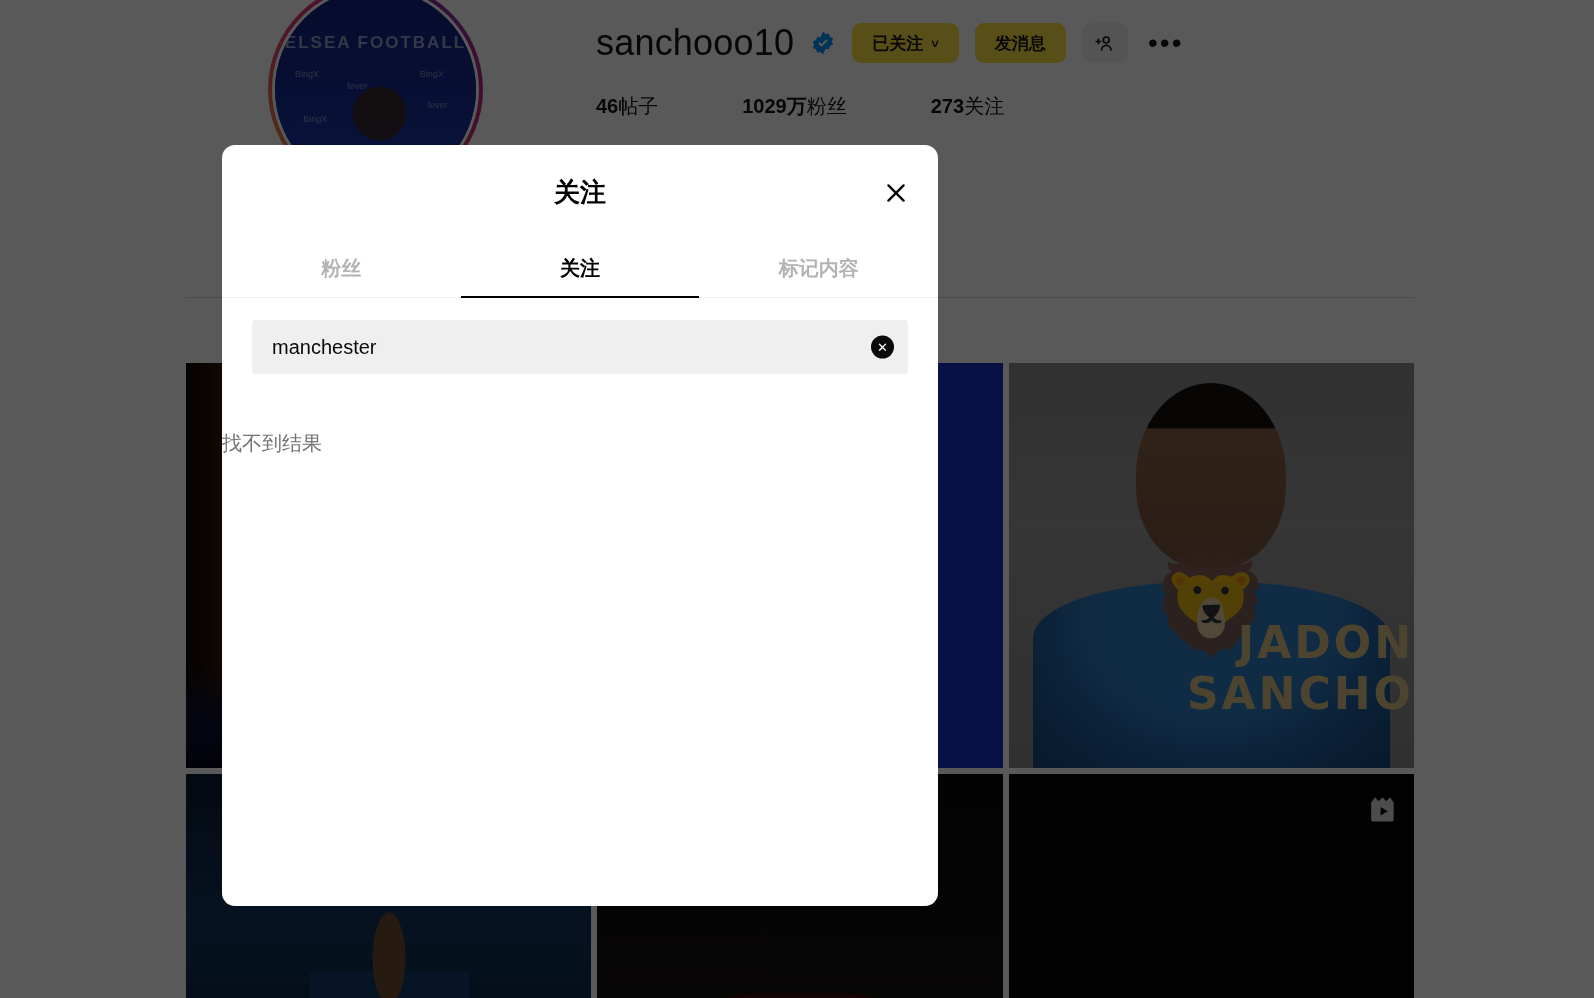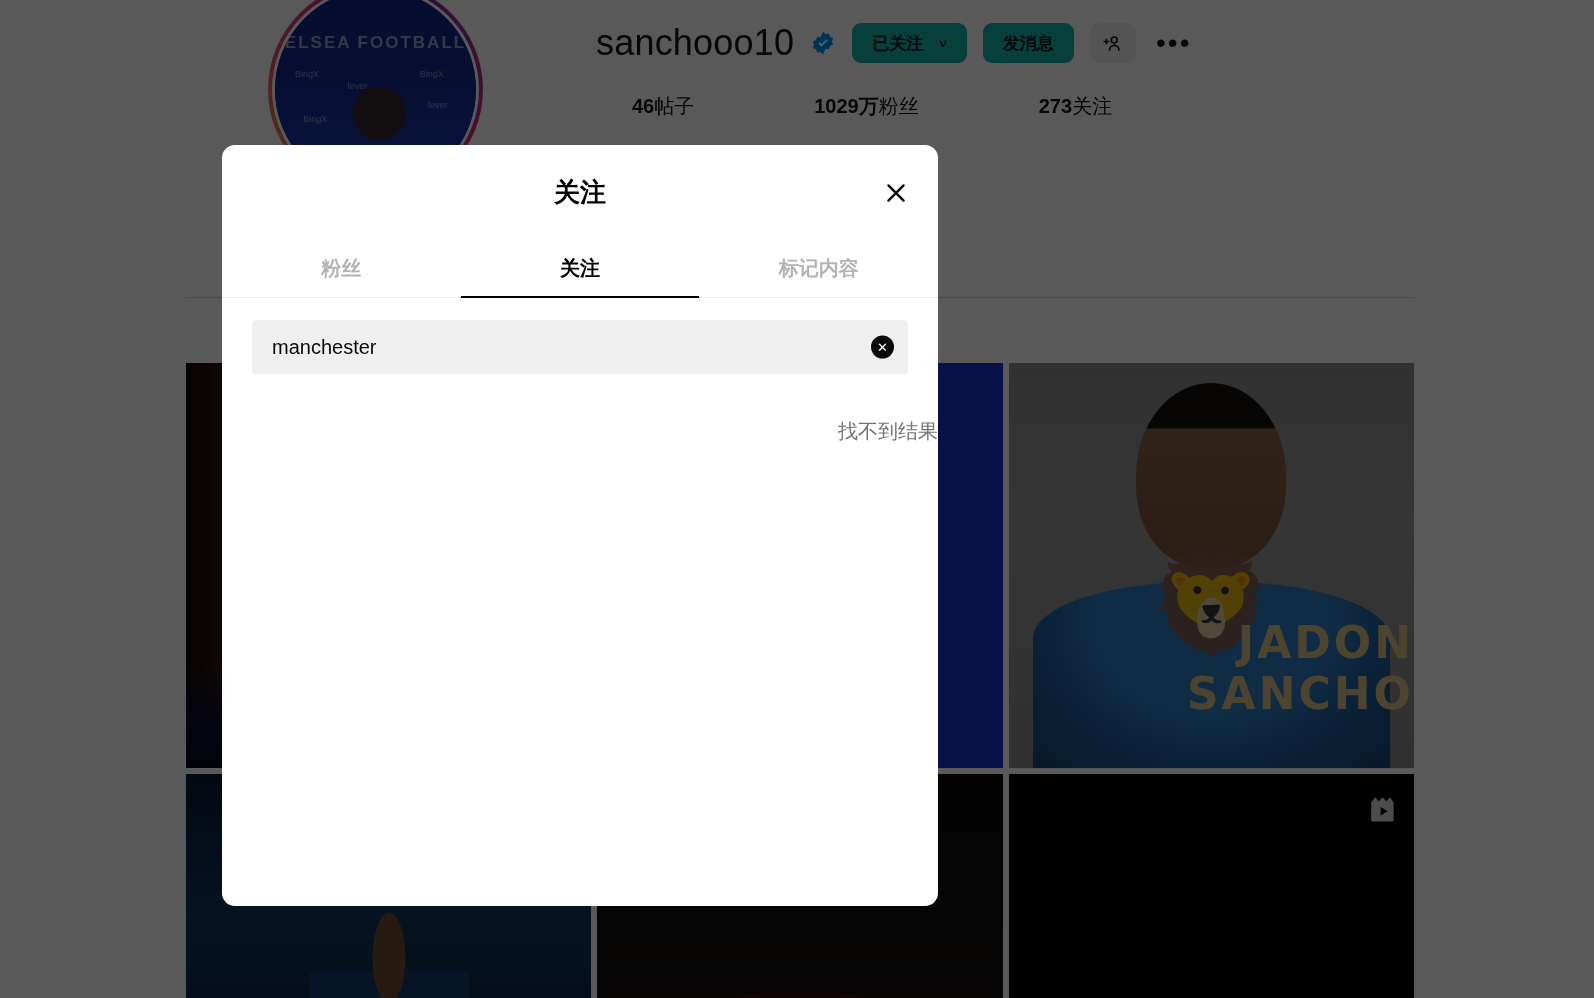--- a/index.html
+++ b/index.html
@@ -64,25 +64,25 @@
   }
   .username {
     font-size: 36px; color: #141414; letter-spacing: .2px;
   }
   .verified {
     width: 26px; height: 26px; flex: 0 0 26px;
     display: inline-block;
   }
   .btn-pill {
     height: 40px;
-    background: #14b8a6;
+    background: #fde047;
     border: none; border-radius: 9px;
     font-size: 17px; font-weight: 600; color: #141414;
     padding: 0 20px;
-    display: flex; align-items: center; gap: 16px;
+    display: flex; align-items: center; gap: 8px;
     cursor: pointer;
     font-family: inherit;
   }
   .btn-icon {
     width: 46px; height: 40px;
     background: #efefef; border: none; border-radius: 9px;
     display: flex; align-items: center; justify-content: center;
     cursor: pointer;
   }
   .btn-more {
@@ -93,21 +93,21 @@
     font-size: 28px; line-height: 0; color: #141414; letter-spacing: 2px;
   }
   .chev { font-size: 13px; }
 
   .stats-row {
     position: absolute; left: 596px; top: 93px;
     display: flex; gap: 84px;
     font-size: 20px; color: #141414;
   }
   .stats-row .stat { cursor: pointer; }
-  .stats-row .stat b { font-weight: 700; margin-left: 36px; }
+  .stats-row .stat b { font-weight: 700; }
 
   .bio-row {
     position: absolute; left: 596px; top: 210px;
     font-size: 18px; color: #141414;
   }
 
   .divider {
     position: absolute; left: 186px; top: 297px;
     width: 1228px; height: 1px; background: #dbdbdb;
   }
@@ -283,22 +283,22 @@
     transform: translateY(-50%);
     width: 23px; height: 23px; border-radius: 50%;
     background: #0a0a0a; border: none;
     color: #fff; font-size: 13px; line-height: 1;
     display: flex; align-items: center; justify-content: center;
     cursor: pointer;
     font-family: inherit;
   }
   .results {
     flex: 1;
-    display: flex; justify-content: flex-end;
-    padding-top: 44px;
+    display: flex; justify-content: flex-start;
+    padding-top: 56px;
   }
   .no-results {
     font-size: 20px; color: #737373;
   }
 </style>
 </head>
 <body>
 
 <div class="page">
 

